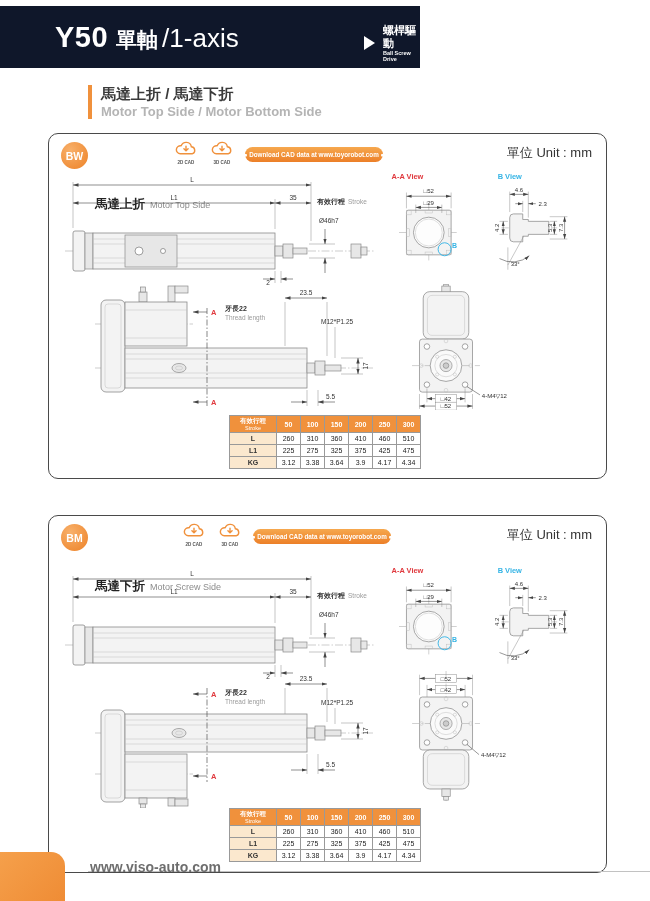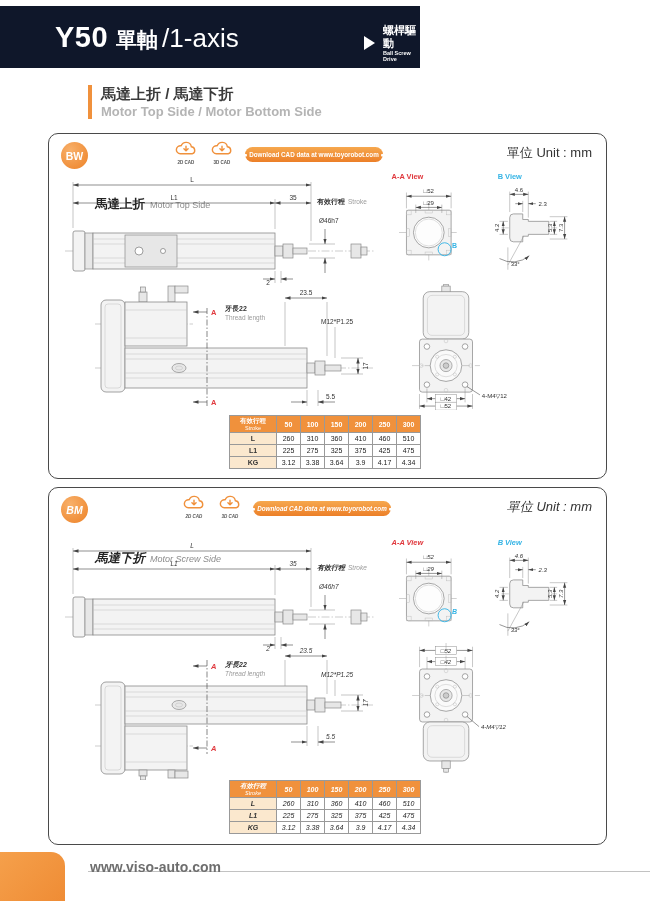--- a/index.html
+++ b/index.html
@@ -15,21 +15,21 @@
   .play-tri{width:0;height:0;border-left:11px solid #fff;border-top:7px solid transparent;border-bottom:7px solid transparent;margin-right:8px;}
   .drive-zh{font-size:11px;font-weight:bold;color:#fff;line-height:13px;}
   .drive-en{font-size:5.5px;font-weight:bold;color:#fff;}
   
   .section-head{position:absolute;left:88px;top:85px;border-left:4px solid #F0913C;padding-left:9px;}
   .section-title{font-size:15px;font-weight:bold;color:#3A3A3A;line-height:18px;}
   .section-sub{font-size:13px;font-weight:bold;color:#B4B4B4;margin-top:1px;}
   
   .panel{position:absolute;left:48px;width:557px;border:1.5px solid #4A4A4A;border-radius:10px;background:#fff;}
   .panel-bw{top:133px;height:344px;}
-  .panel-bm{top:487px;height:356px;font-style:italic;}
+  .panel-bm{top:515px;height:356px;}
   .badge{position:absolute;left:12px;top:8px;width:27px;height:27px;border-radius:50%;
          background:radial-gradient(circle at 35% 30%, #F8B06A, #ED8227);
          color:#fff;font-size:10.5px;font-weight:bold;display:flex;align-items:center;justify-content:center;}
   .ptitle{position:absolute;left:46px;top:14px;display:flex;align-items:baseline;margin-top:48px;}
   .ptitle-zh{font-size:12.5px;font-weight:bold;color:#222;}
   .ptitle-en{font-size:9px;color:#8C8C8C;margin-left:5px;}
   .cloud{position:absolute;top:6px;width:30px;text-align:center;}
   .cloud1{left:122px;} .cloud2{left:158px;}
   .cloud-lbl{font-size:4.5px;font-weight:bold;color:#555;margin-top:-1px;}
   .dl-btn{position:absolute;left:196px;top:13px;width:138px;height:15px;border-radius:8px;

